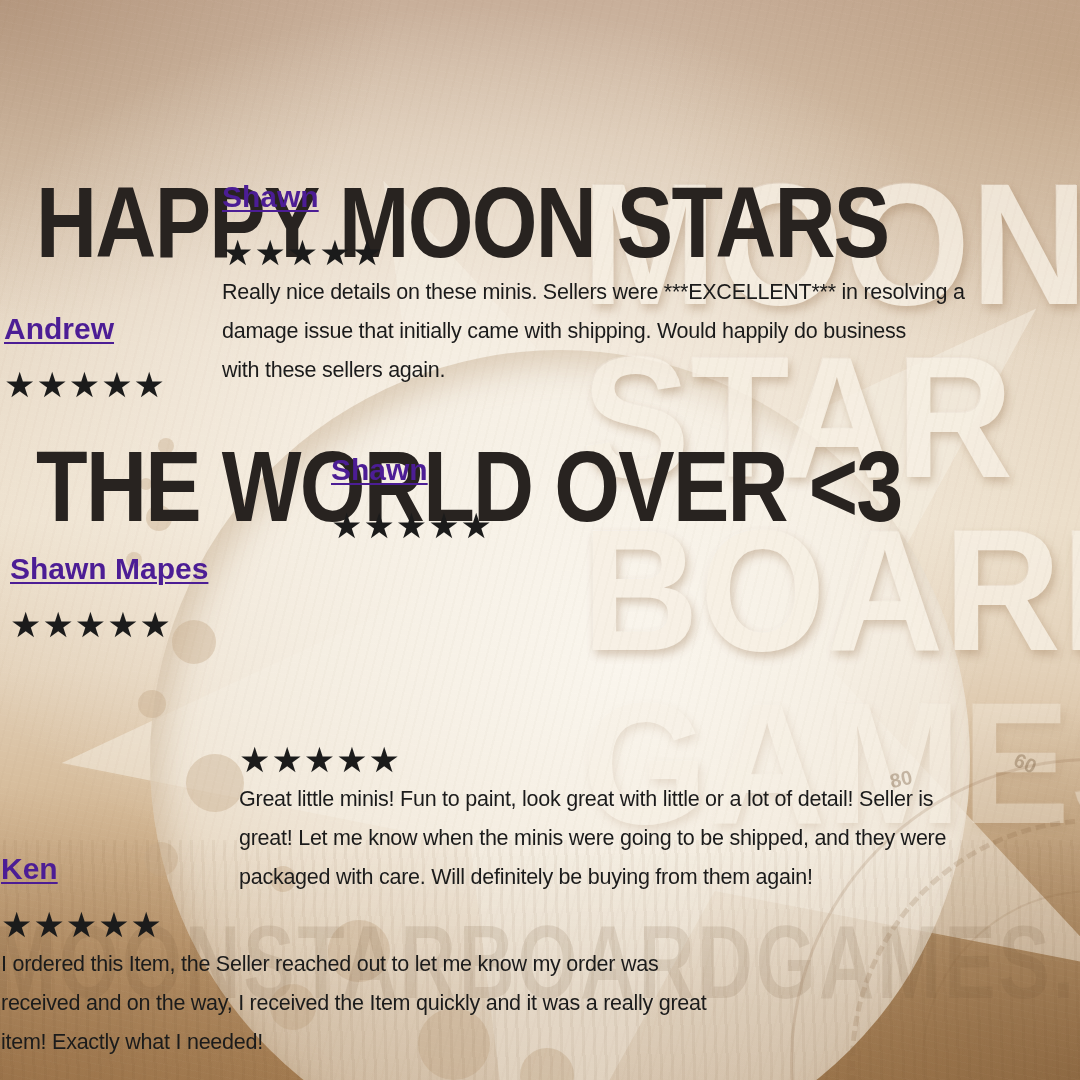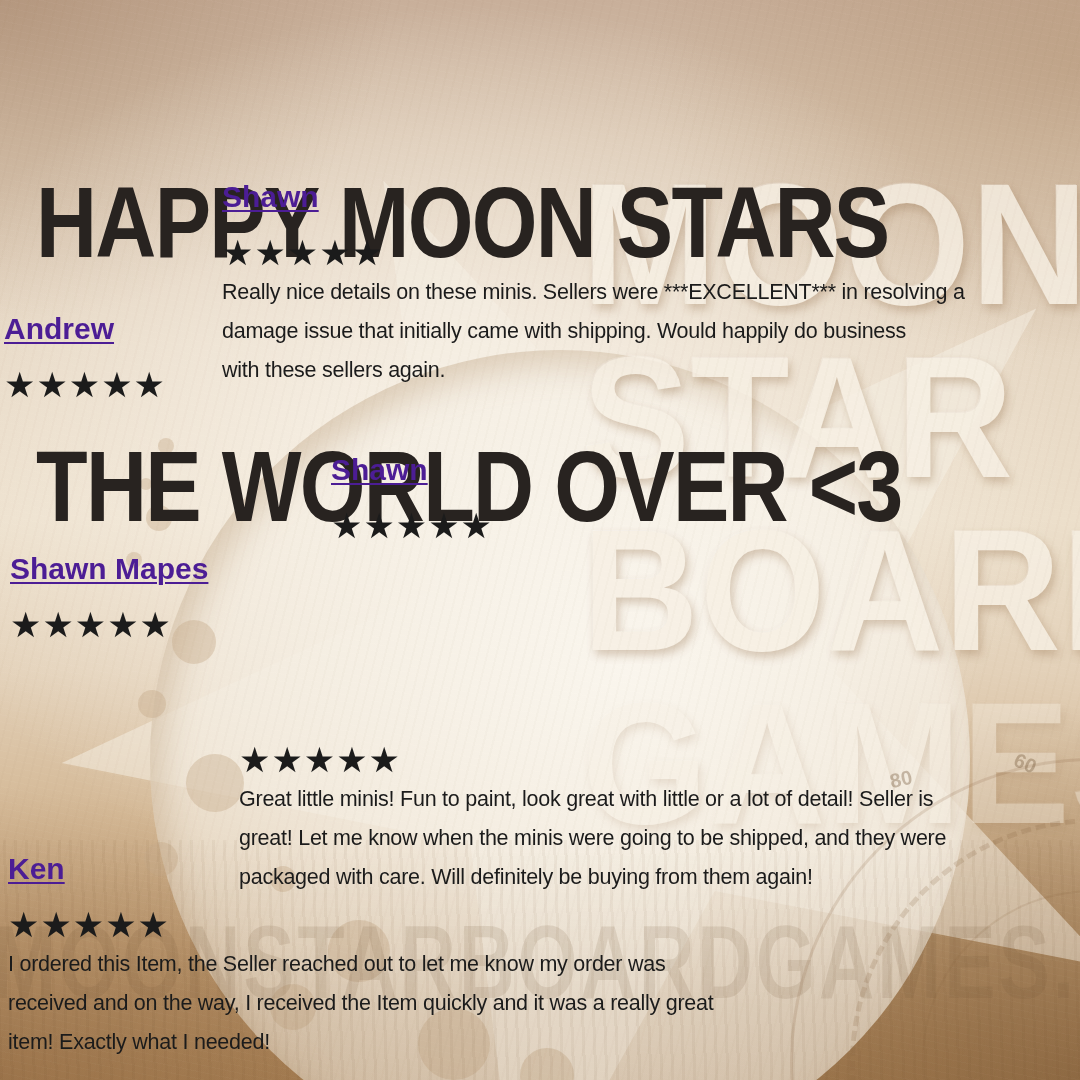--- a/index.html
+++ b/index.html
@@ -96,21 +96,21 @@
   .review .text {
     margin: 0 0 0;
     font-size: 21.5px; line-height: 38.8px; letter-spacing: -0.25px;
     color: #1b1b1b; white-space: pre;
   }
   #r-shawn     { left: 222px; top: 184px; }
   #r-andrew    { left: 4px;  top: 316px; }
   #r-josh      { left: 331px; top: 457px; }
   #r-cary      { left: 10px;  top: 556px; }
   #r-christina { left: 239px; top: 718px; }
-  #r-ken       { left: 8px;  top: 856px; }
+  #r-ken       { left: 1px;  top: 856px; }
 </style>
 </head>
 <body>
 
 <div id="canvas">
 
   <div class="bg-base"></div>
   <div class="star-shape"></div>
   <div class="moon-shape"></div>
   <div class="crater" style="left:158px;top:438px;width:16px;height:16px;"></div>

